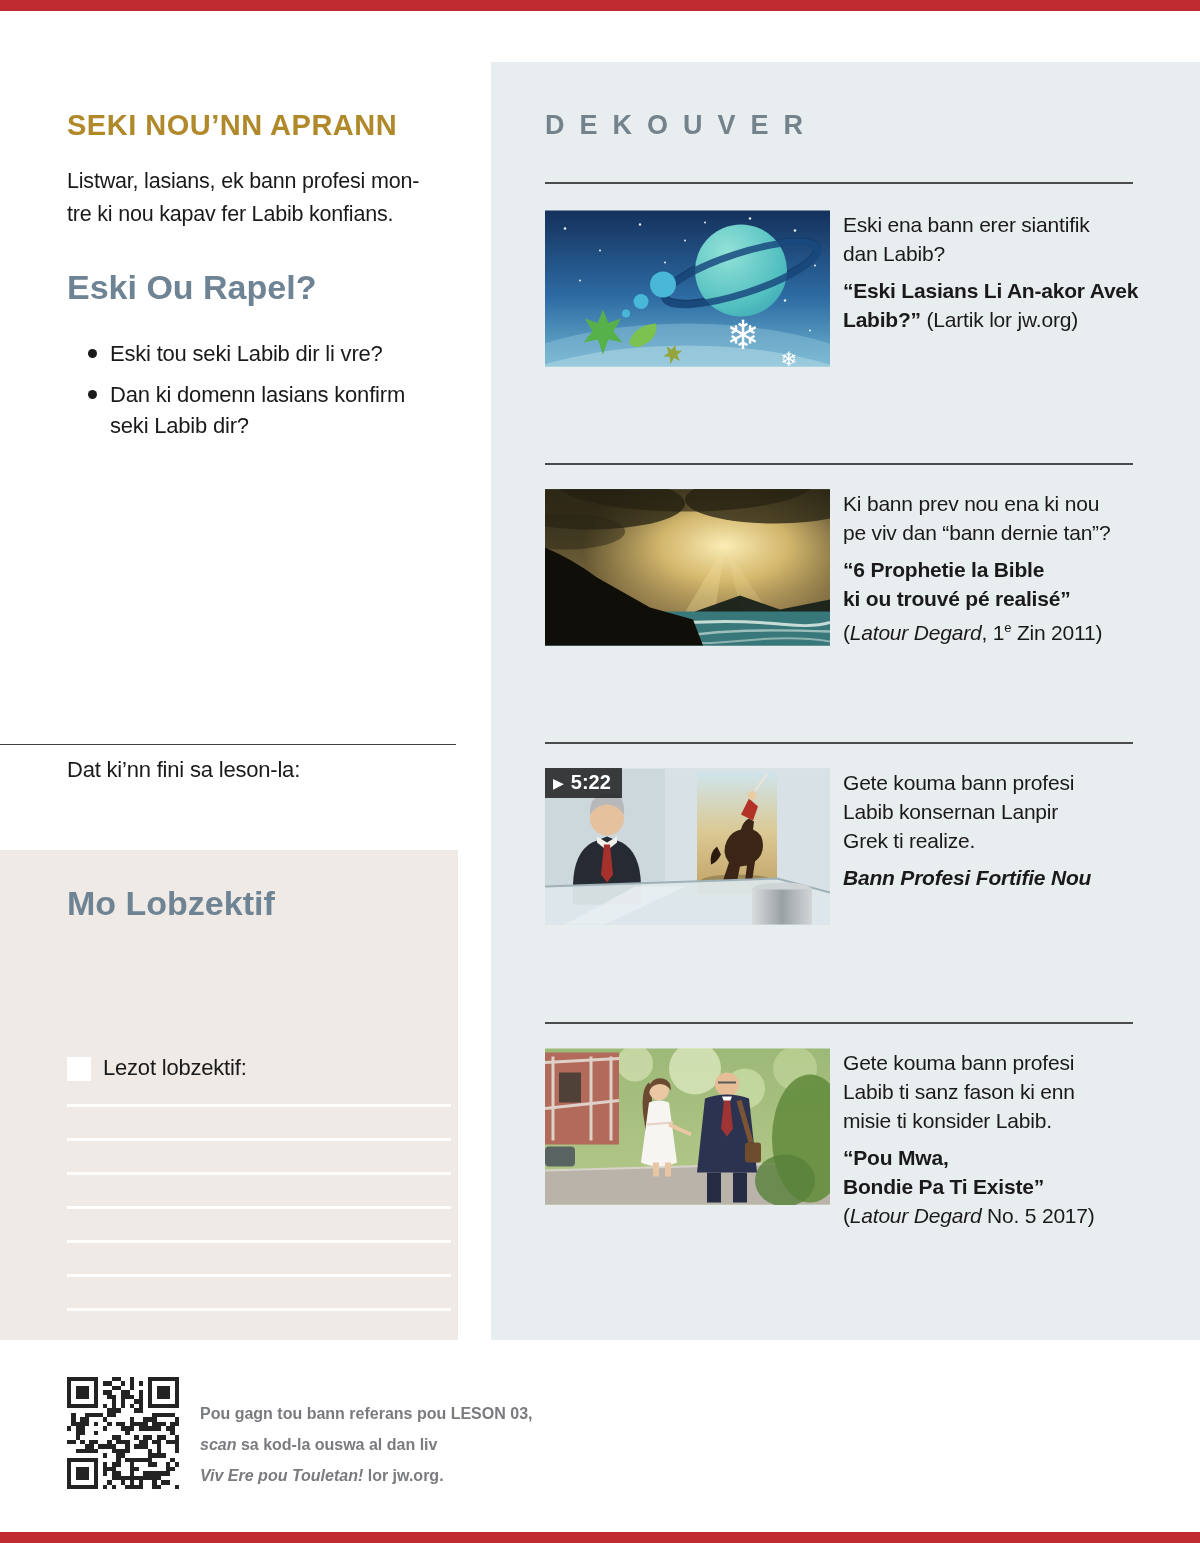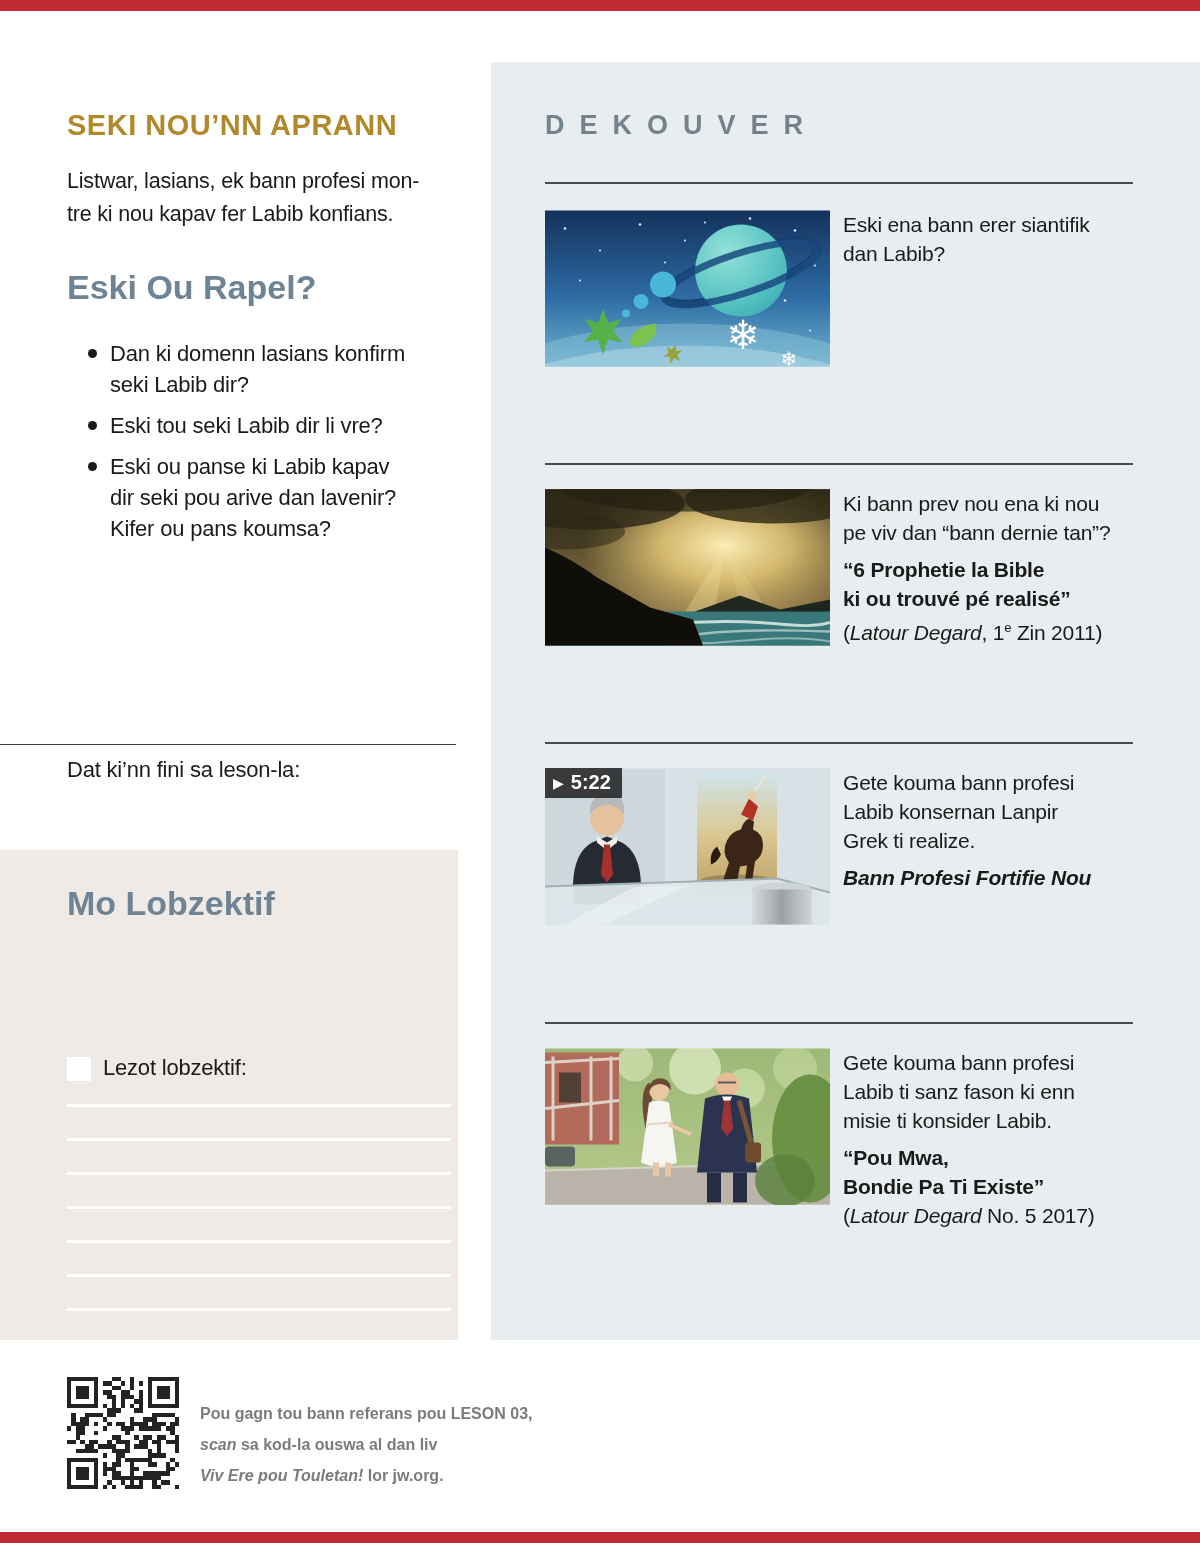--- a/index.html
+++ b/index.html
@@ -69,26 +69,23 @@
 <div class="page">
   <div class="bar top"></div>
   <div class="bar bottom"></div>
 
   <h1 class="learned-title">SEKI NOU’NN APRANN</h1>
   <p class="learned-body">Listwar, lasians, ek bann profesi mon-
 tre ki nou kapav fer Labib konfians.</p>
 
   <h2 class="recall-title">Eski Ou Rapel?</h2>
   <ul class="recall-list" id="recall-list">
+      <li>Eski tou seki Labib dir li vre?</li>
       <li>Dan ki domenn lasians konfirm
 seki Labib dir?</li>
-      <li>Eski tou seki Labib dir li vre?</li>
-      <li>Eski ou panse ki Labib kapav
-dir seki pou arive dan lavenir?
-Kifer ou pans koumsa?</li>
     </ul>
 
   <div class="left-rule"></div>
   <p class="date-line">Dat ki’nn fini sa leson-la:</p>
 
   <section class="objectives-box">
     <h2 class="obj-title">Mo Lobzektif</h2>
     <div class="obj-item second">
       <span class="checkbox"></span>
       <p class="obj-text">Lezot lobzektif:</p>
@@ -379,20 +376,22 @@
           <path transform="translate(58,120) scale(1.5)" fill="#56b14b" d="M0 -14 L3.5 -5 L12 -8 L7 0.5 L13 8 L3.5 6 L0 16 L-3.5 6 L-13 8 L-7 0.5 L-12 -8 L-3.5 -5 Z"></path>
           <path transform="translate(84,132) rotate(-10)" fill="#7cc250" d="M0 0 Q8 -16 30 -14 Q30 2 10 6 Q2 6 0 0 Z"></path>
           <path transform="translate(128,143) rotate(15) scale(0.9)" fill="#95a43c" d="M0 -10 L2.5 -3.5 L9 -6 L5 0.5 L9.5 6 L2.5 4.5 L0 12 L-2.5 4.5 L-9.5 6 L-5 0.5 L-9 -6 L-2.5 -3.5 Z"></path>
           <text x="198" y="138" font-size="40" fill="#ffffff" font-family="DejaVu Sans" text-anchor="middle">❄</text>
           <text x="244" y="155" font-size="20" fill="#ffffff" font-family="DejaVu Sans" text-anchor="middle">❄</text>
         </svg>
       </div>
       <div class="disc-text">
         <p class="q">Eski ena bann erer siantifik
 dan Labib?</p>
+        <p class="cite"><span class="seg-b">“Eski Lasians Li An-akor Avek</span>
+<span class="seg-b">Labib?”</span><span class="seg-r"> (Lartik lor jw.org)</span></p>
       </div>
     </div>
 
     <div class="disc-item i2">
       <div class="thumb">
         <svg viewBox="0 0 285 156">
           <defs>
             <linearGradient id="t2bg" x1="0" y1="0" x2="0" y2="1">
               <stop offset="0" stop-color="#3a3422"></stop>
                 <stop offset="0.5" stop-color="#6b5c35"></stop>

